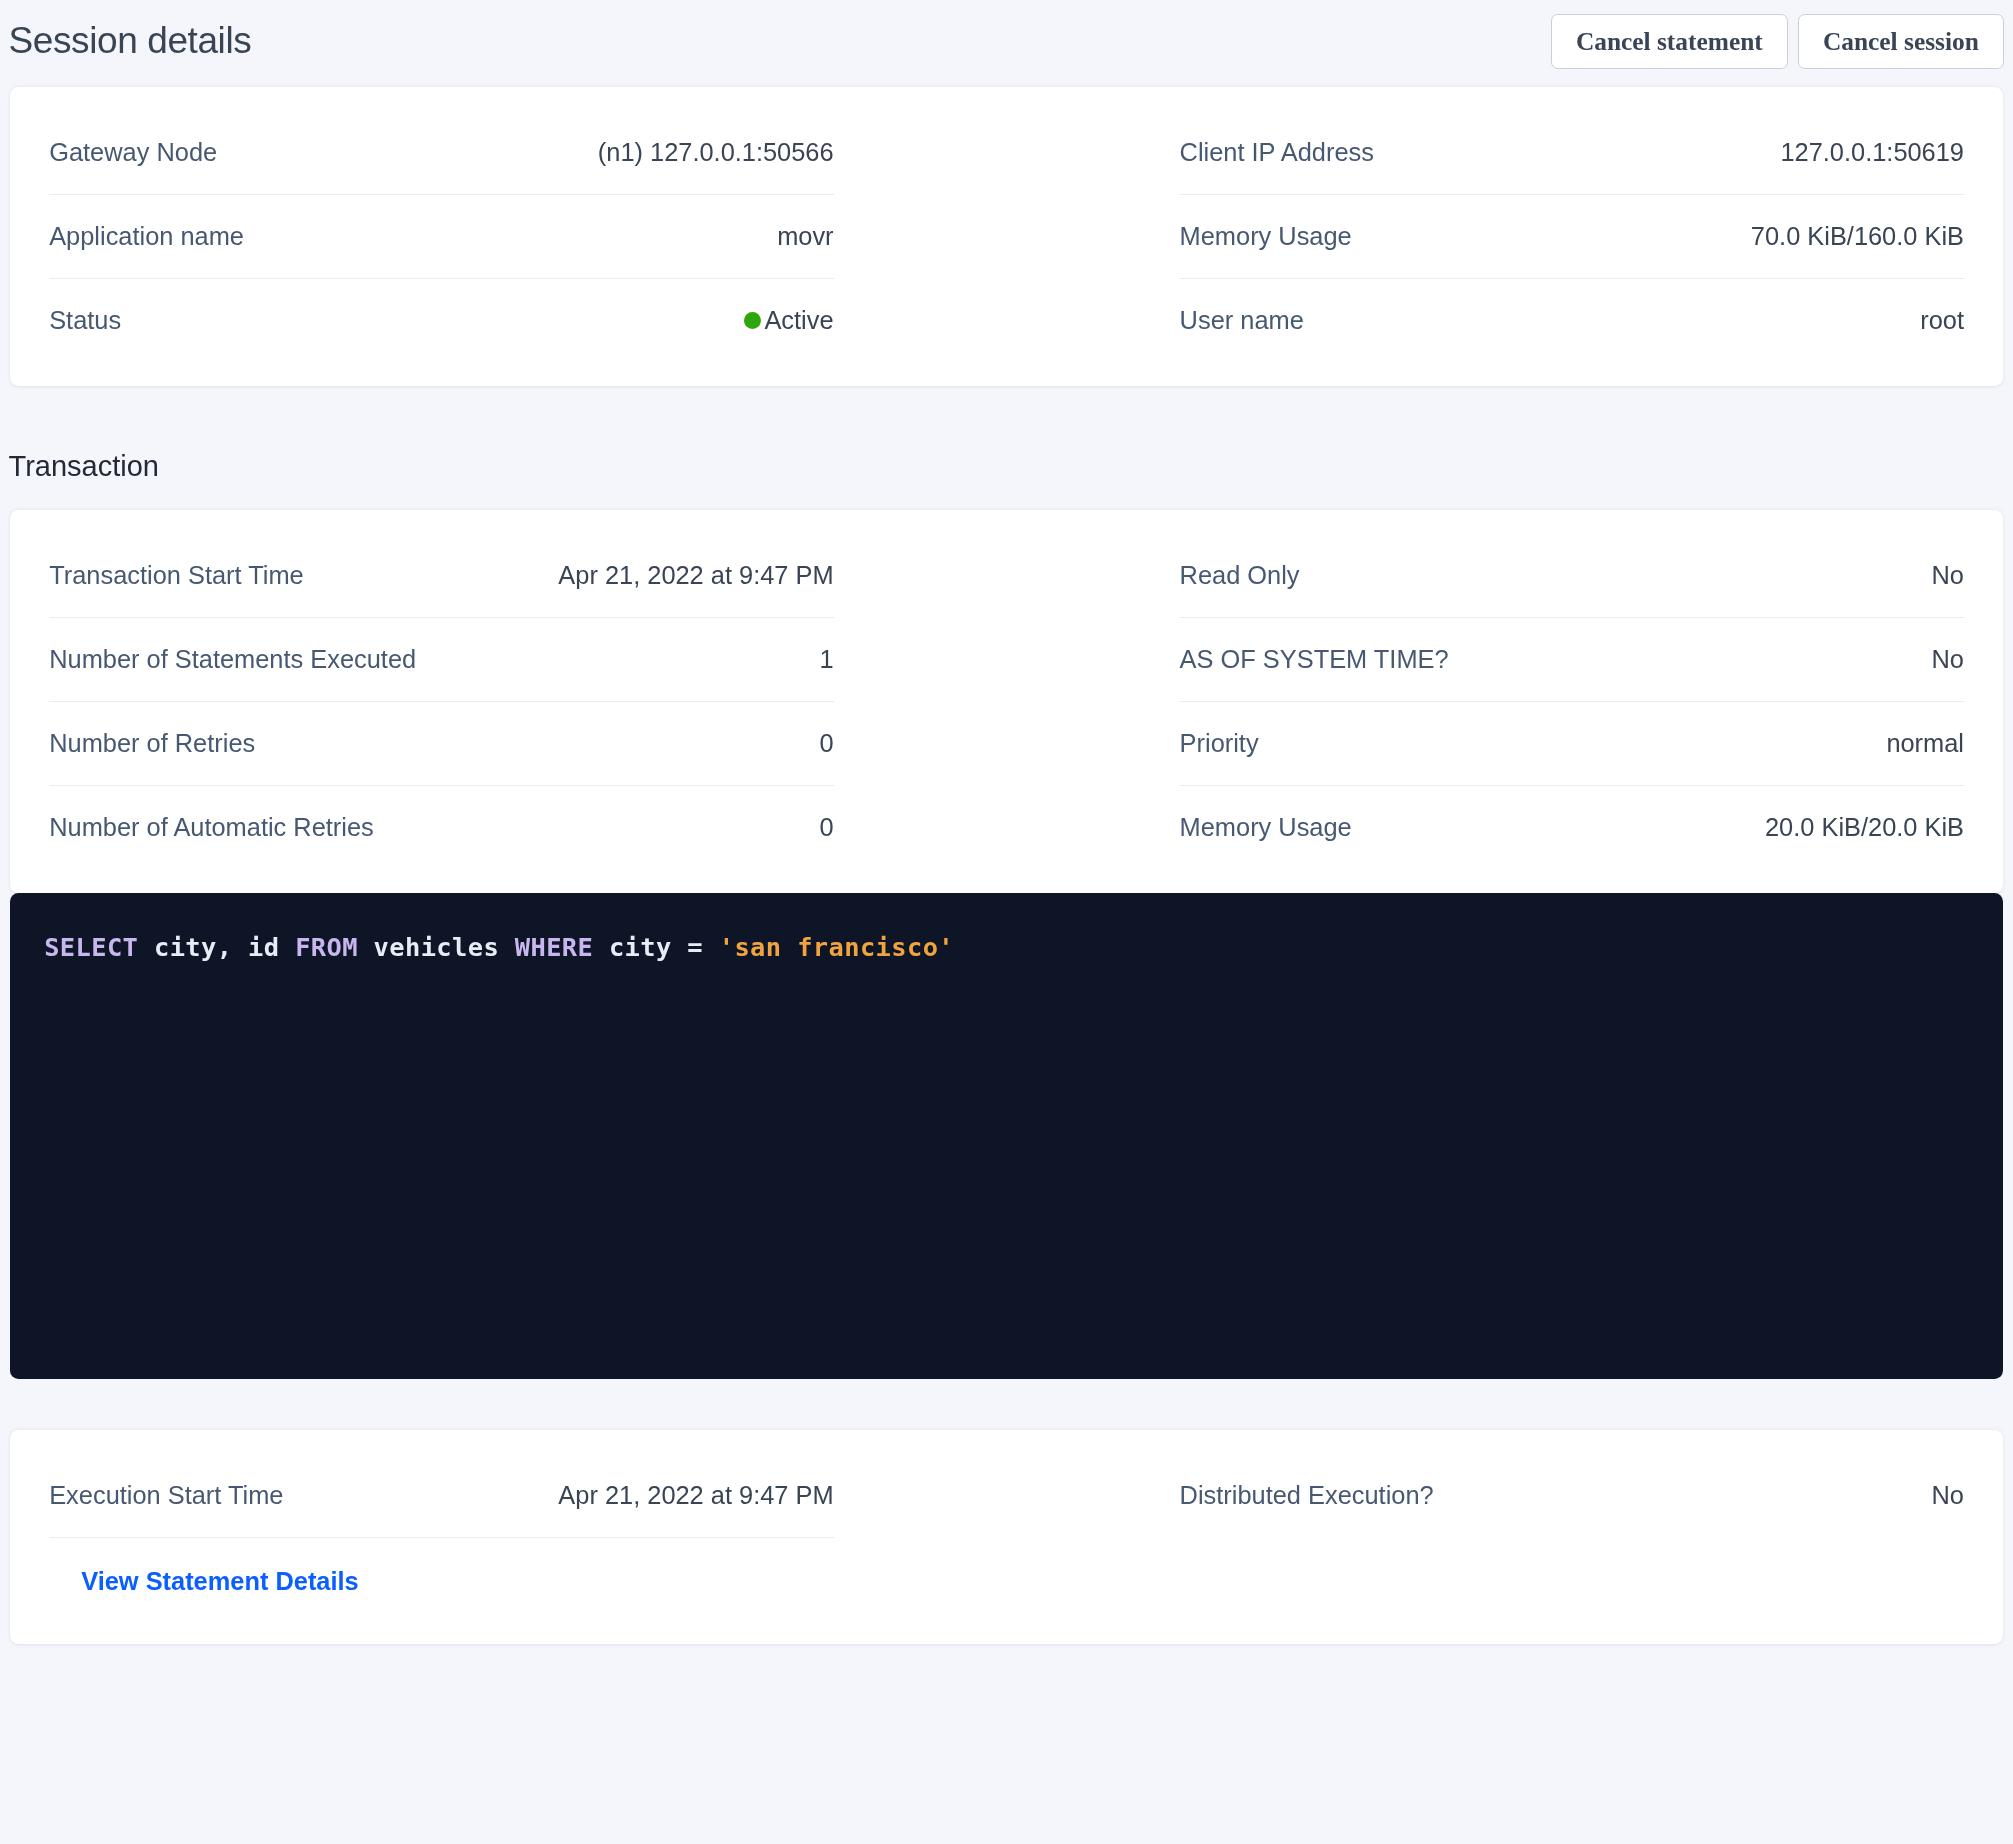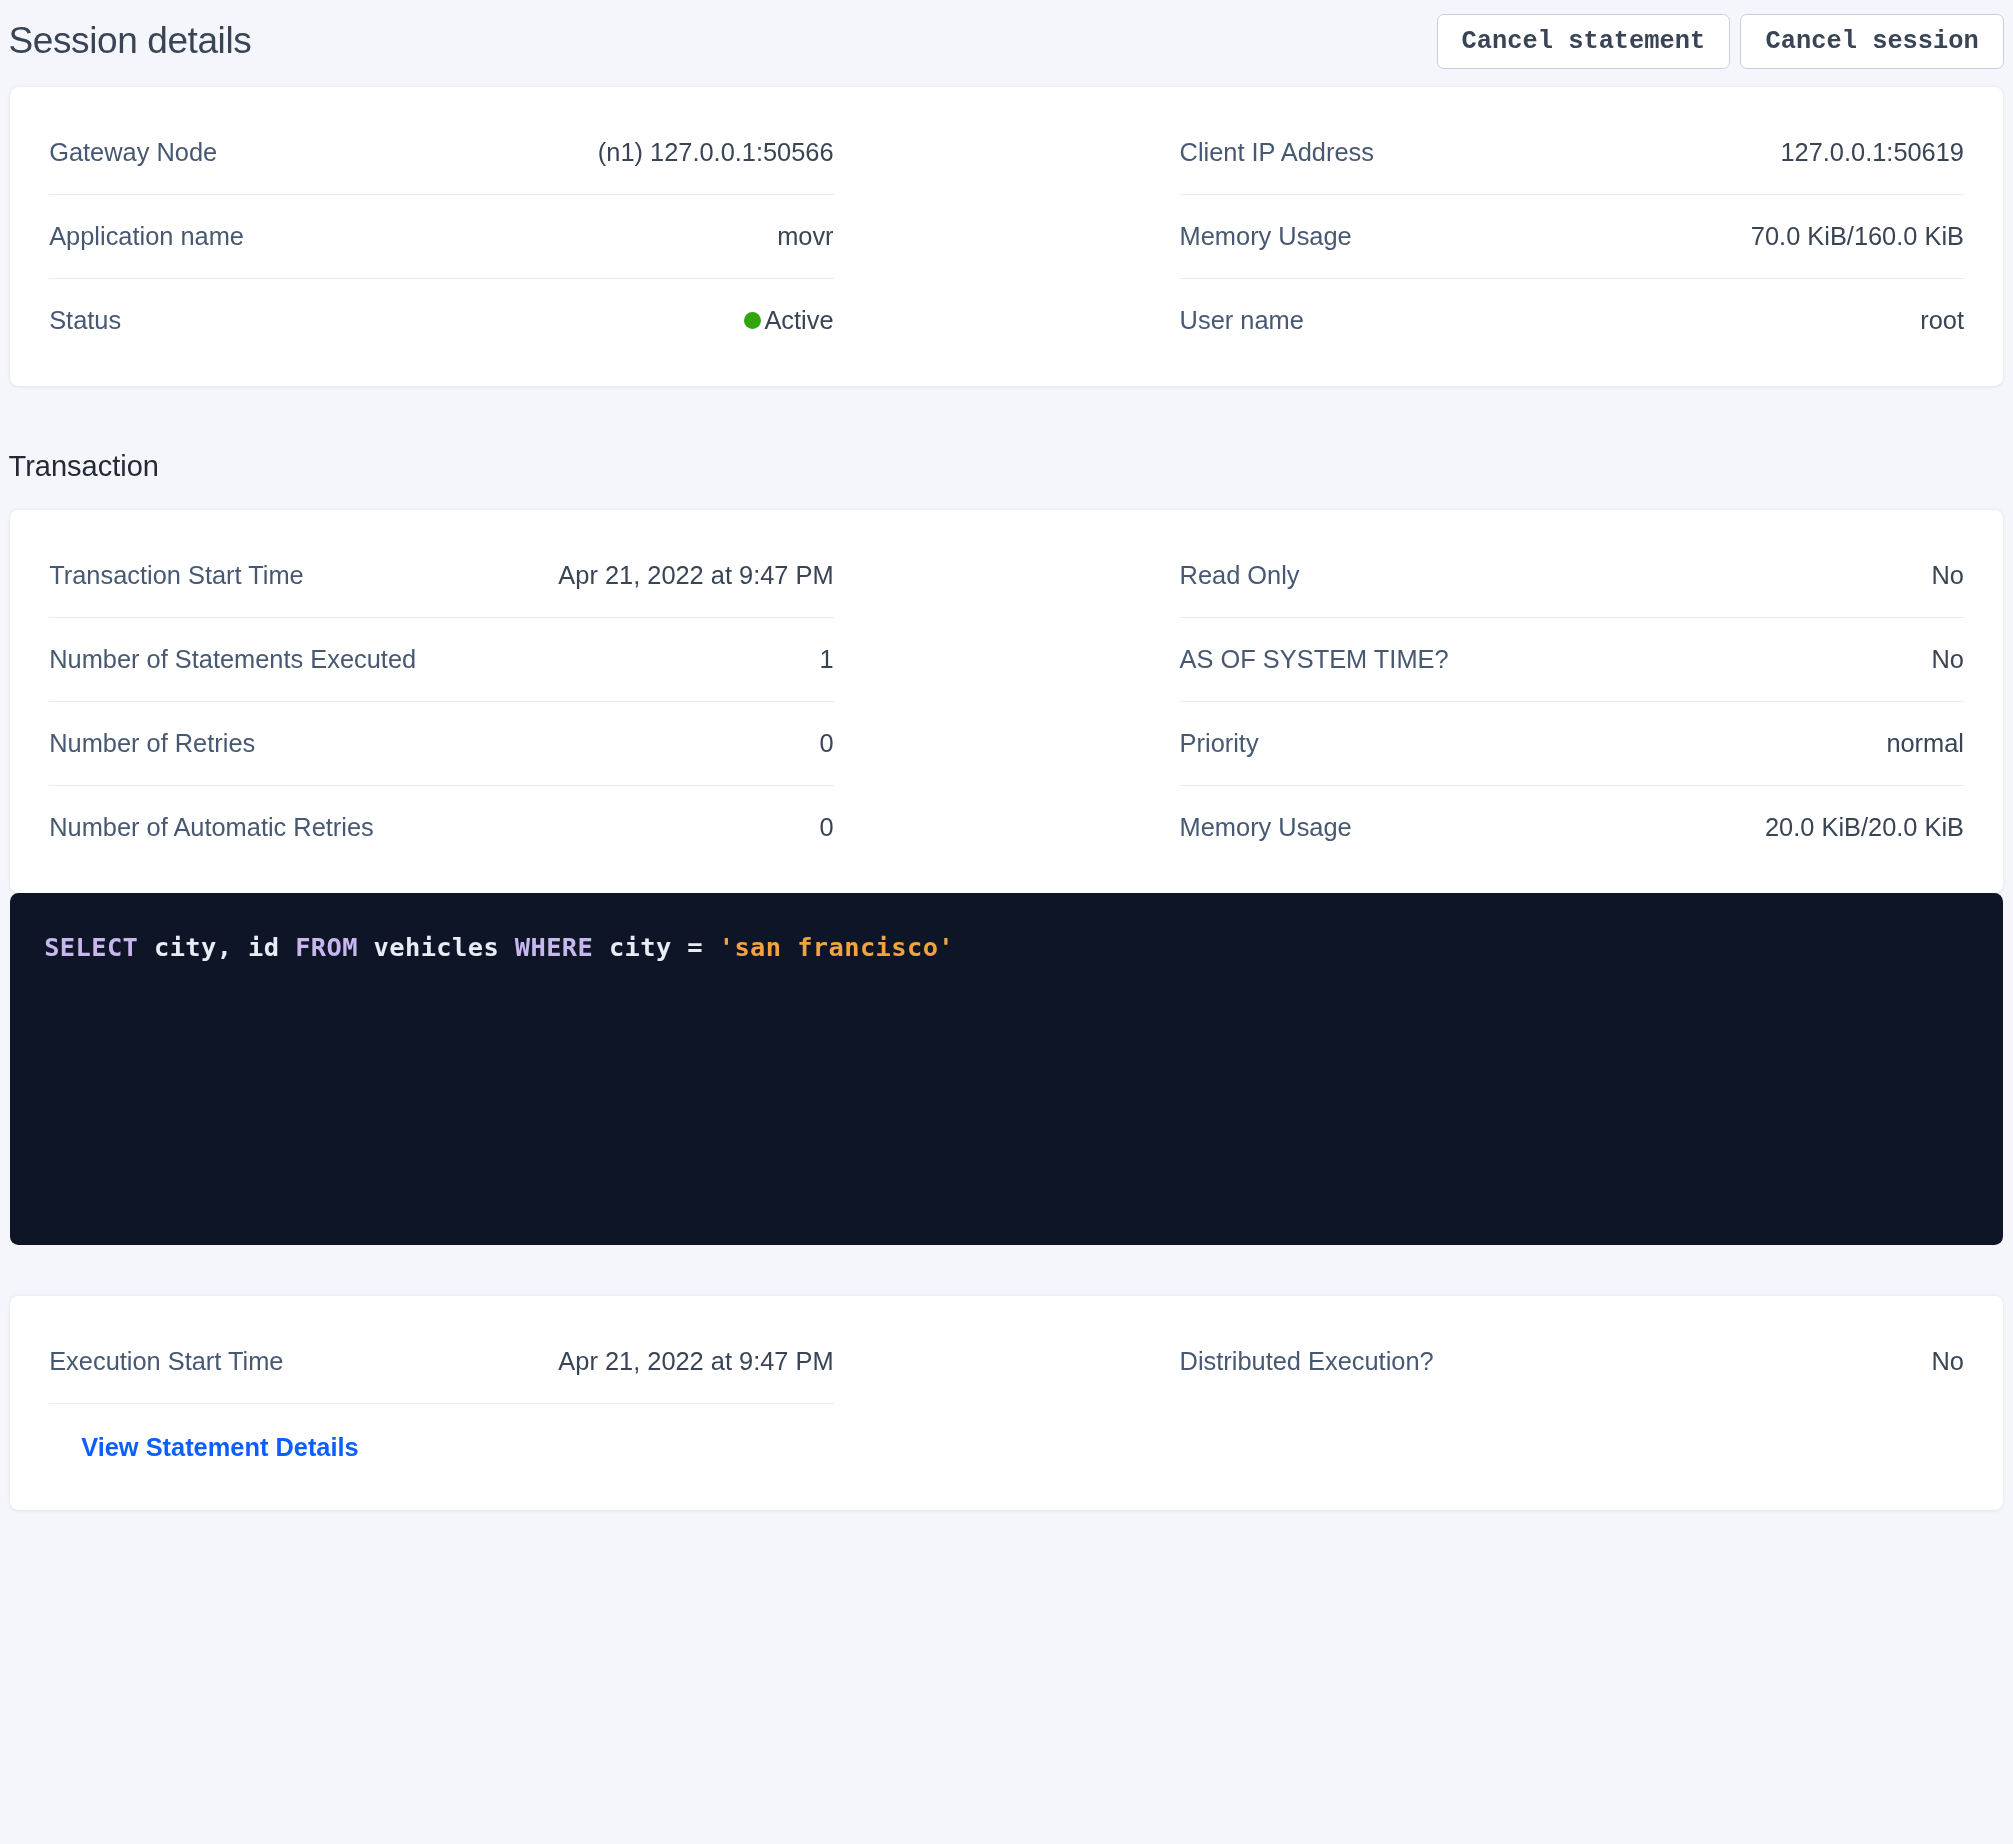--- a/index.html
+++ b/index.html
@@ -23,21 +23,21 @@
     font-size: 37px;
     font-weight: 500;
     color: #394455;
     letter-spacing: -0.4px;
   }
   .header-actions { display: flex; gap: 10.2px; }
   .btn {
     background: #ffffff;
     border: 1.7px solid #c8cfdc;
     border-radius: 6.8px;
-    font-family: Liberation Mono, monospace;
+    font-family: Liberation Serif, serif;
     font-size: 25.4px;
     font-weight: 700;
     color: #394455;
     padding: 12px 24px;
     cursor: pointer;
   }
 
   
   .card {
     background: #ffffff;
@@ -77,21 +77,21 @@
     font-weight: 500;
     color: #242a35;
     margin: 64px 8.5px 27px 8.5px;
   }
 
   
   .code-block {
     background: #0e1527;
     border-radius: 8.5px;
     margin: 0 11px 0 10.2px;
-    height: 352px;
+    height: 486px;
     padding: 39px 34px;
   }
   .code-block code {
     font-family: "DejaVu Sans Mono", monospace;
     font-size: 25.4px;
     font-weight: 700;
     white-space: pre;
     letter-spacing: 0.4px;
   }
   .tok-kw { color: #c8b7ee; }

